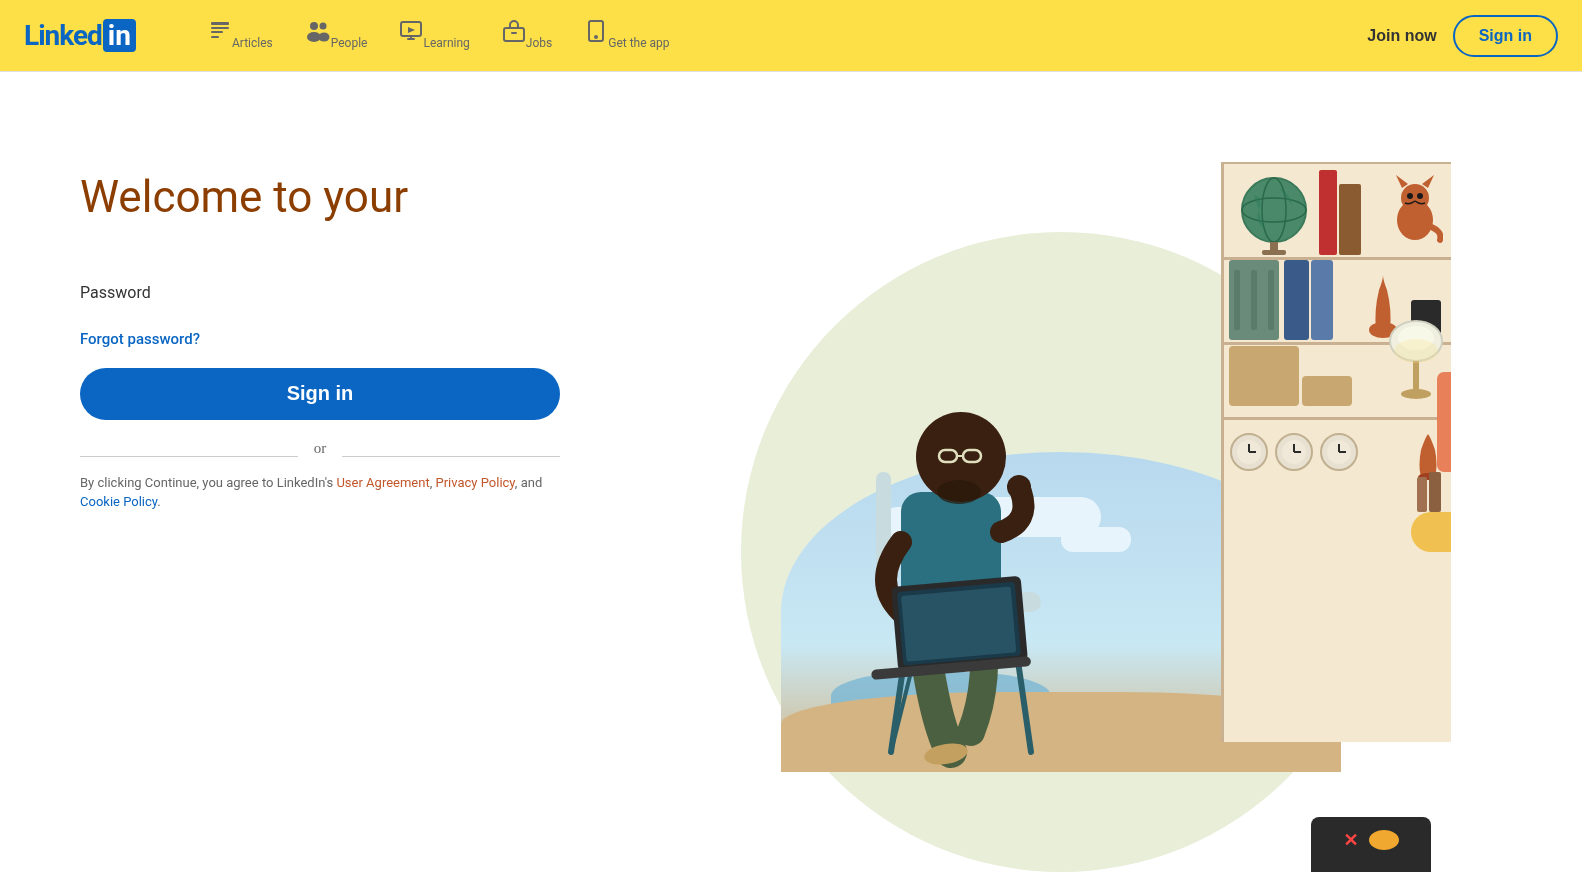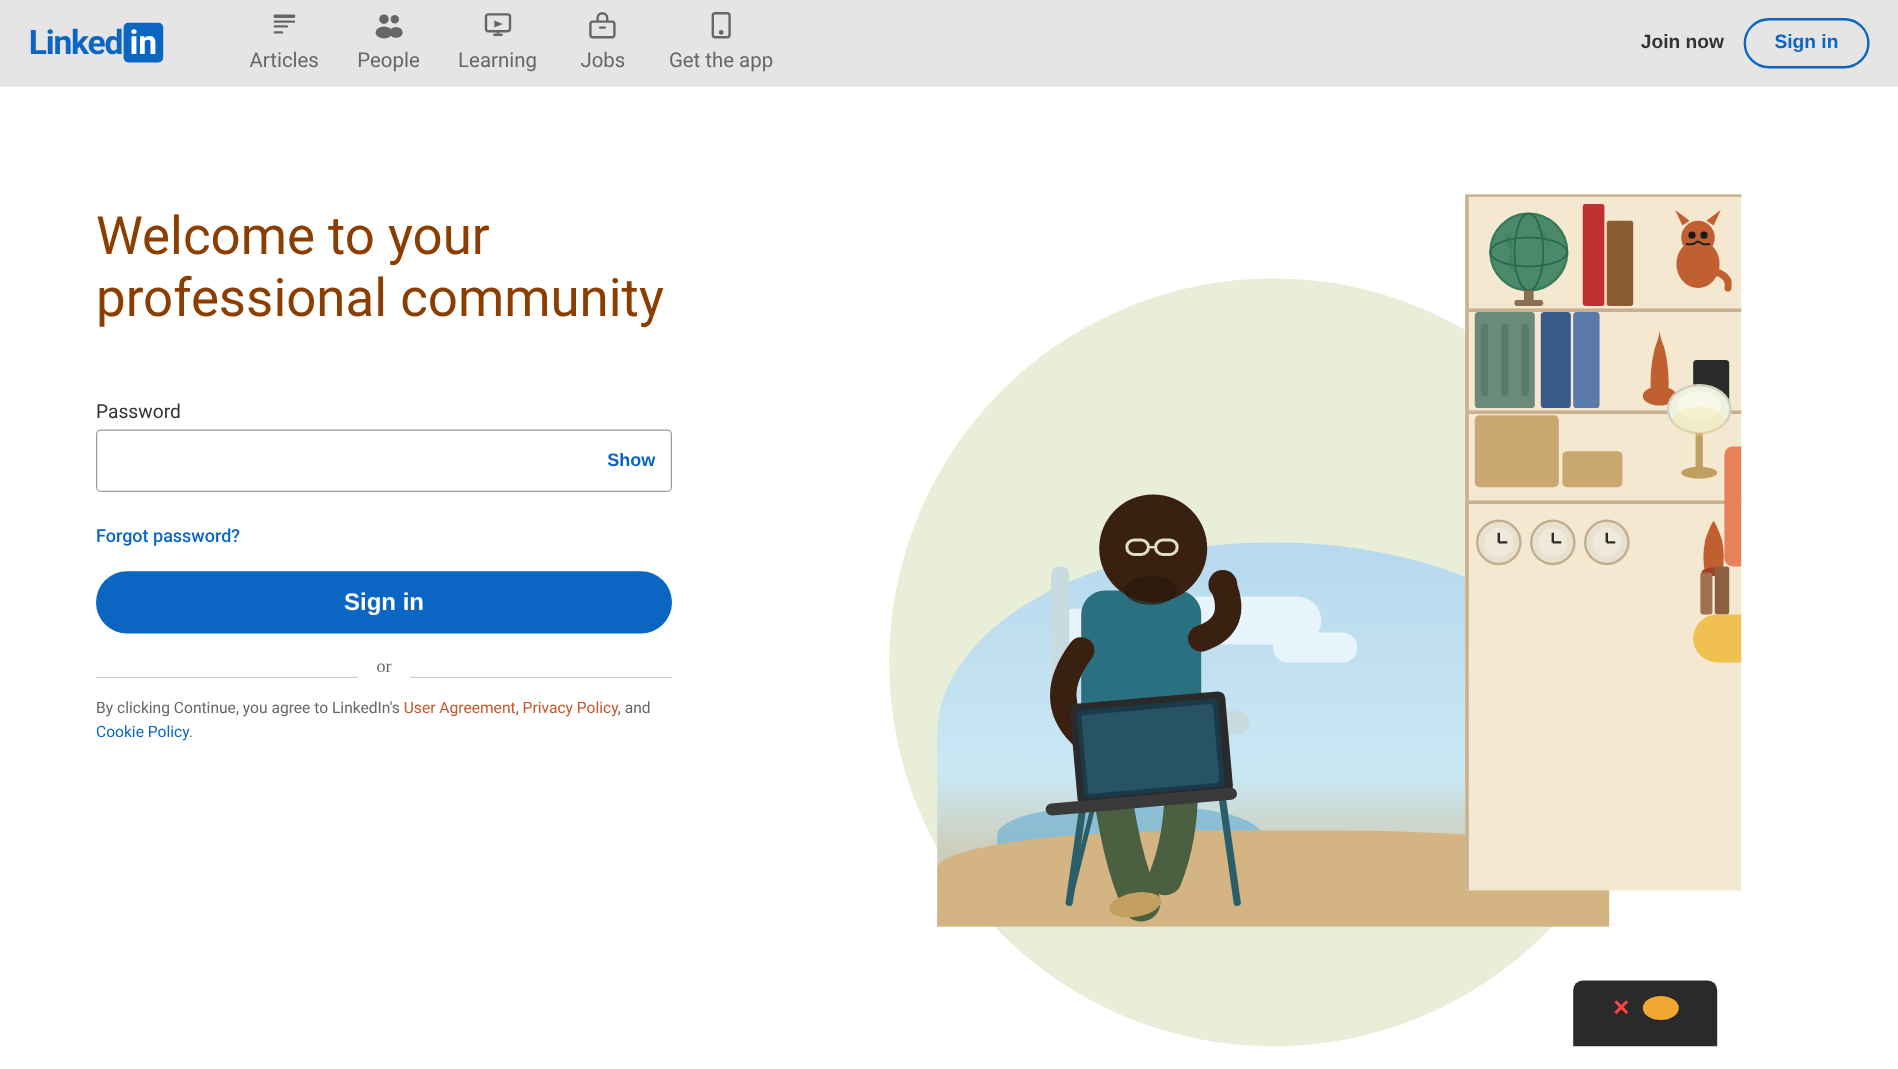--- a/index.html
+++ b/index.html
@@ -6,33 +6,33 @@
     body { font-family: -apple-system, BlinkMacSystemFont, 'Segoe UI', Roboto, sans-serif; background: #fff; min-height: 891px; overflow-x: hidden; }
 
     
     header {
       display: flex;
       align-items: center;
       justify-content: space-between;
       padding: 0 24px;
       height: 72px;
       border-bottom: 1px solid #e0e0e0;
-      background: #e5e5e5;
+      background: #fde047;
       position: relative;
       z-index: 10;
     }
     .header-left { display: flex; align-items: center; }
     .logo { display: flex; align-items: center; cursor: pointer; }
     .logo-text { font-size: 28px; font-weight: 700; color: #0a66c2; letter-spacing: -1px; }
     .logo-box { background: #0a66c2; color: #fff; font-size: 28px; font-weight: 700; padding: 0 5px; border-radius: 4px; margin-left: 1px; }
     .header-nav { display: flex; align-items: center; gap: 8px; margin-left: 60px; }
     .nav-item {
-      display: flex; flex-direction: column; align-items: center;
+      display: flex; flex-direction: row; align-items: flex-end;
       padding: 8px 12px; cursor: pointer; color: #666;
-      font-size: 17px; border-bottom: 2px solid transparent;
+      font-size: 12px; border-bottom: 2px solid transparent;
       text-decoration: none; min-width: 70px;
     }
     .nav-icon { font-size: 22px; margin-bottom: 2px; }
     .header-actions { display: flex; align-items: center; gap: 0; }
     .btn-join {
       font-size: 16px; font-weight: 600; color: #333; background: none;
       border: none; cursor: pointer; padding: 8px 16px;
     }
     .btn-signin {
       font-size: 16px; font-weight: 600; color: #0a66c2;
@@ -192,30 +192,25 @@
   <div class="header-actions">
     <button class="btn-join">Join now</button>
     <button class="btn-signin">Sign in</button>
   </div>
 </header>
 
 <main>
   <div class="left-panel">
     <h1 class="hero-title">
       <span>Welcome to your</span><br>
-      <span>professional community</span>
     </h1>
 
 
     <div class="form-group">
       <label class="form-label">Password</label>
-      <div class="password-wrapper">
-        <input type="password" style="">
-        <button class="show-btn">Show</button>
-      </div>
     </div>
 
     <a href="#" class="forgot-link">Forgot password?</a>
 
     <button class="btn-sign-in">Sign in</button>
 
     <div class="divider">
       <div class="divider-line"></div>
       <span class="divider-text">or</span>
       <div class="divider-line"></div>

